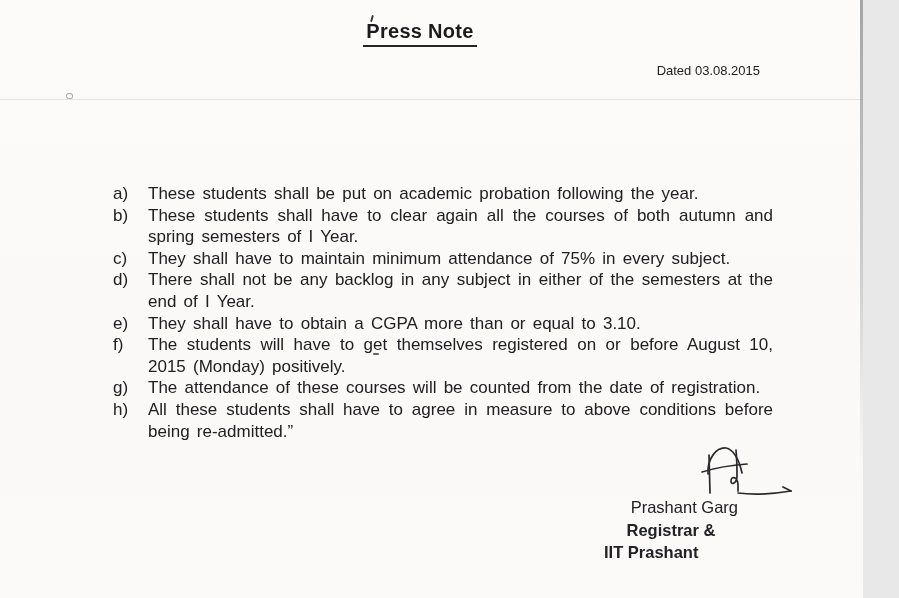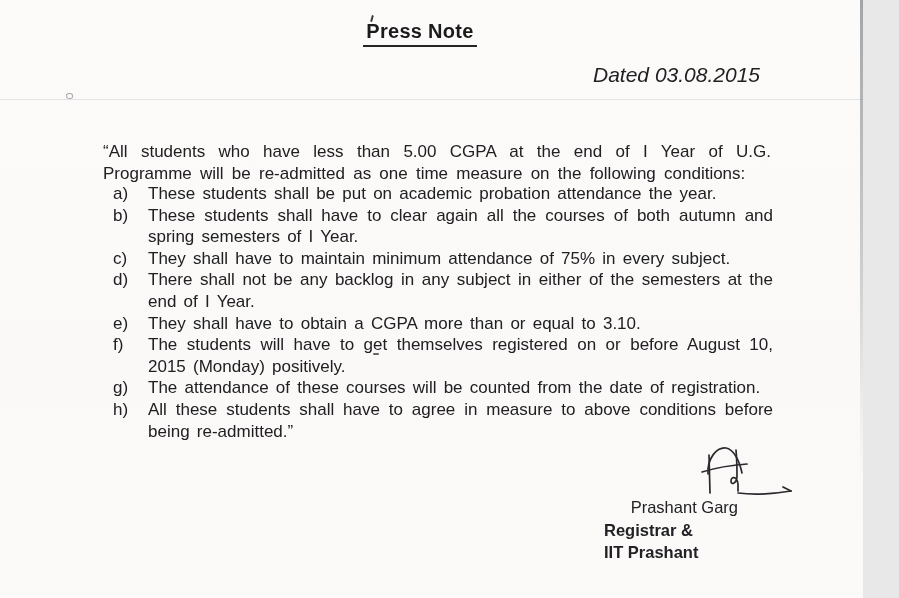--- a/index.html
+++ b/index.html
@@ -38,23 +38,22 @@
     transform: rotate(16deg);
     border-radius: 1px;
   }
 
   
   .date-row {
     position: absolute;
     top: 63px; left: 0;
     width: 760px;
     text-align: right;
-    font-size: 21px;
+    font-size: 13px;
     color: #212124;
-    font-style: italic;
   }
 
   
   .intro {
     position: absolute;
     top: 124px; left: 103px;
     width: 668px;
     font-size: 17px;
     line-height: 22px;
     text-align: justify;
@@ -81,21 +80,21 @@
   .sign-svg { position: absolute; left: 695px; top: 443px; }
   .sign-block {
     position: absolute;
     left: 604px; top: 496px;
     width: 134px;
     font-size: 16.5px;
     line-height: 22.5px;
     color: #222226;
   }
   .sign-name  { text-align: right; font-weight: 400; white-space: nowrap; }
-  .sign-line1 { text-align: left; font-weight: 700; white-space: nowrap; }
+  .sign-line1 { text-align: center; font-weight: 700; white-space: nowrap; }
   .sign-line2 { text-align: right; font-weight: 700; white-space: nowrap; }
   .sign-line3 { text-align: left;  font-weight: 700; white-space: nowrap; }
 
   
   .fold-line {
     position: absolute;
     left: 0; top: 99px;
     width: 899px; height: 1px;
     background: rgba(120, 130, 150, 0.18);
   }
@@ -129,26 +128,25 @@
 
 <div class="page">
 
   <div class="title-tick"></div>
   <div class="title-row">
     <span class="doc-title">Press Note</span>
   </div>
 
   <div class="date-row">Dated 03.08.2015</div>
 
-  <p class="intro">“All students who have less than 5.00 CGPA at the end of I Year of U.G. Programme will be re-admitted as one time measure on the following conditions:</p>
 
   <ol class="conditions">
     <li class="cond-row">
       <span class="cond-letter">a)</span>
-      <span class="cond-text">These students shall be put on academic probation attendance the year.</span>
+      <span class="cond-text">These students shall be put on academic probation following the year.</span>
     </li>
     <li class="cond-row">
       <span class="cond-letter">b)</span>
       <span class="cond-text">These students shall have to clear again all the courses of both autumn and spring semesters of I Year.</span>
     </li>
     <li class="cond-row">
       <span class="cond-letter">c)</span>
       <span class="cond-text">They shall have to maintain minimum attendance of 75% in every subject.</span>
     </li>
     <li class="cond-row">

